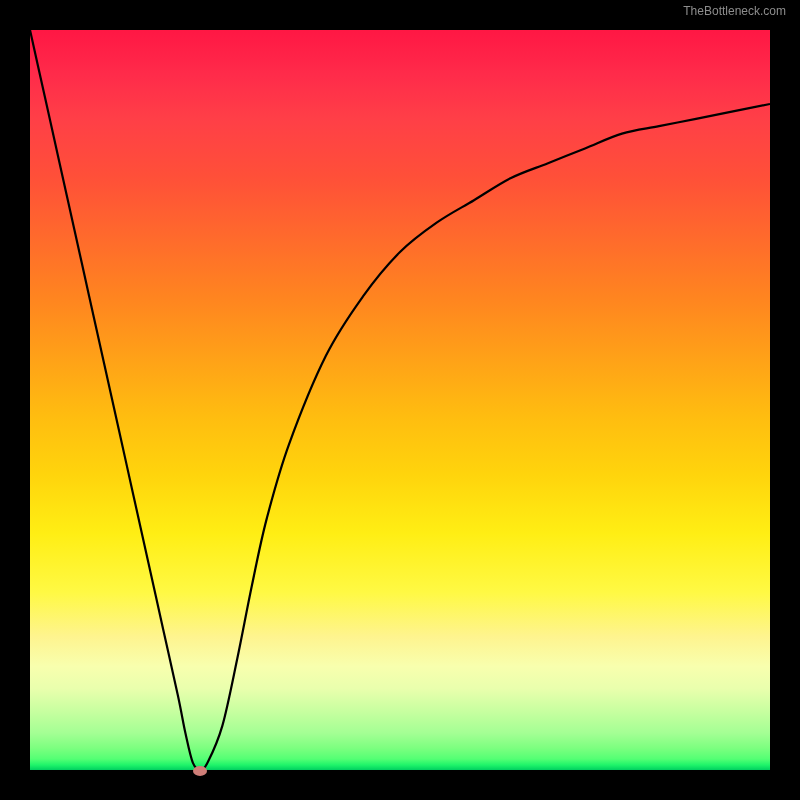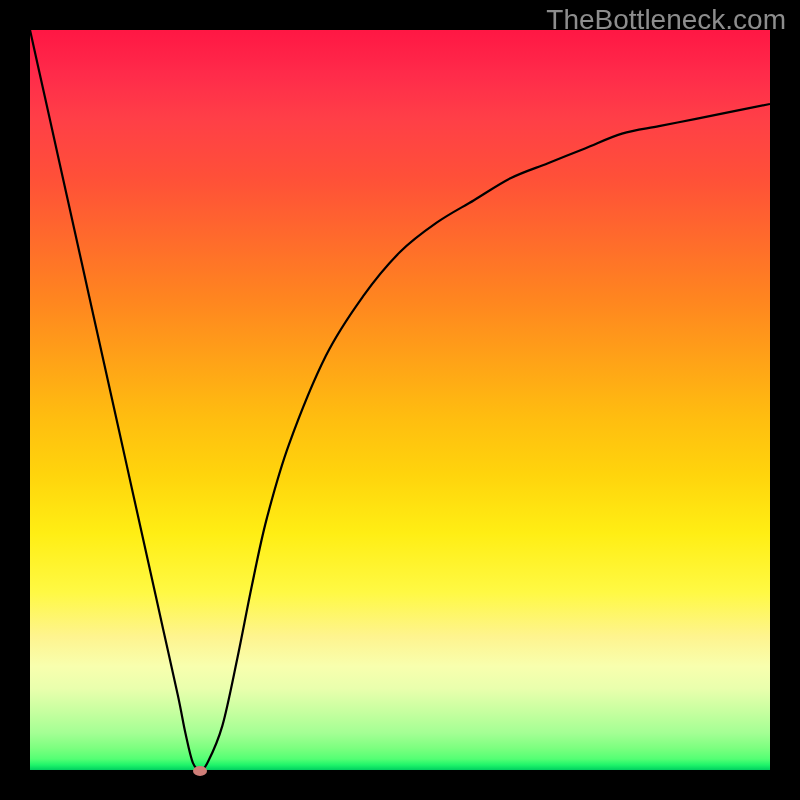--- a/index.html
+++ b/index.html
@@ -60,21 +60,21 @@
     height: 10px;
     background: #cf7e78;
     border-radius: 50%;
     transform: translate(-50%, -40%);
   }
   .watermark {
     position: absolute;
     top: 4px;
     right: 14px;
     color: #8d8d8d;
-    font-size: 28px;
+    font-size: 12px;
     font-weight: 500;
     letter-spacing: 0px;
   }
   svg.curve {
     position: absolute;
     top: 0;
     left: 0;
     width: 740px;
     height: 740px;
   }

